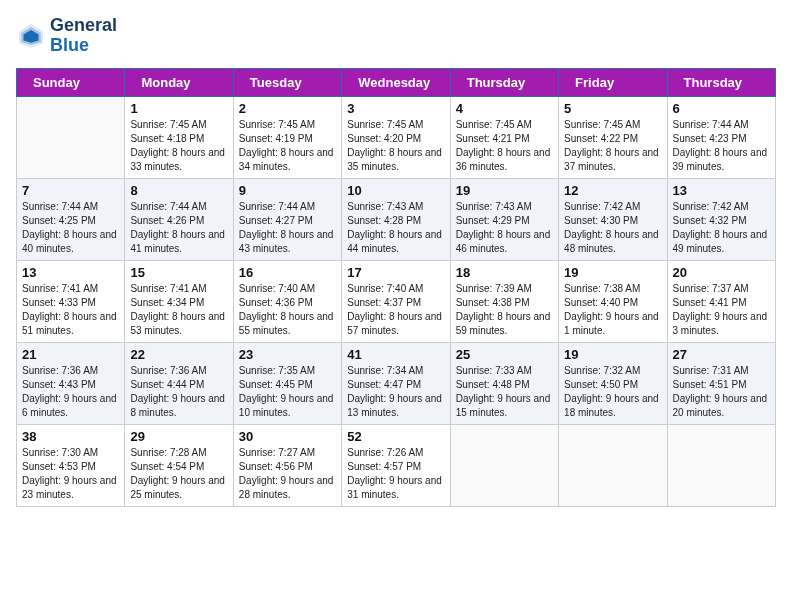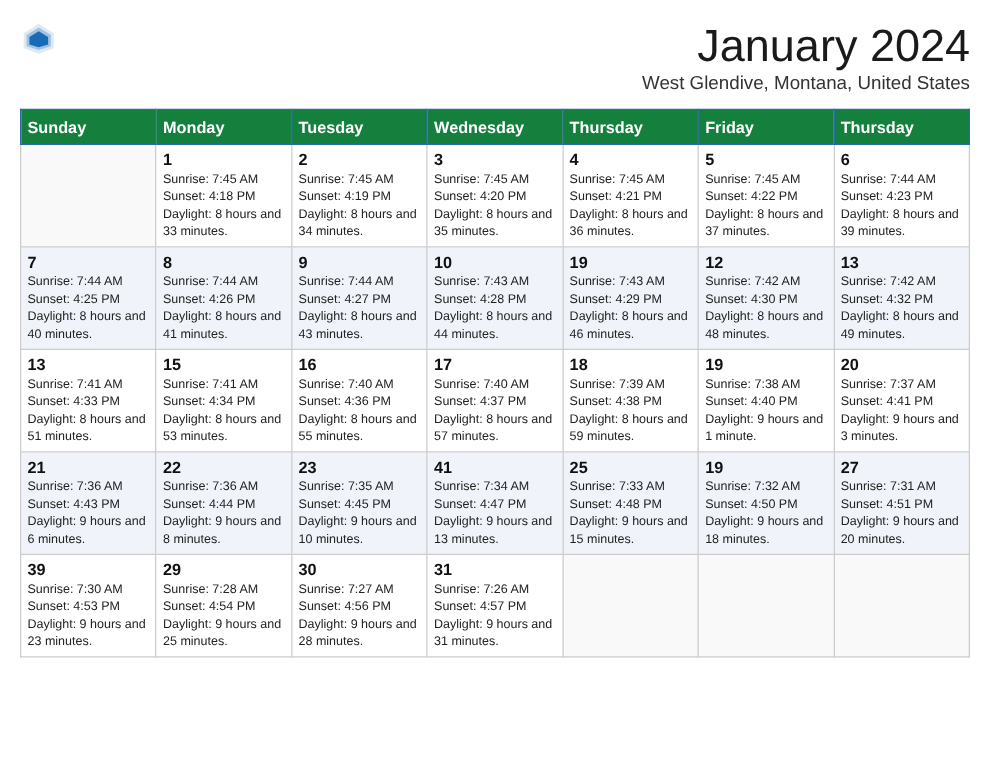--- a/index.html
+++ b/index.html
@@ -36,23 +36,23 @@
     .location {
       font-size: 15px;
       color: #333;
     }
     .calendar-table {
       width: 100%;
       border-collapse: collapse;
       font-size: 11px;
     }
     .calendar-table th {
-      background-color: #15803d;
+      background-color: #a21caf;
       color: #fff;
-      padding: 6px 5px;
+      padding: 6px 16px;
       text-align: left;
       font-size: 13px;
       font-weight: bold;
       border: 1px solid #2a6aae;
     }
     .calendar-table td {
       border: 1px solid #ccc;
       vertical-align: top;
       padding: 4px 5px;
       width: 108px;
@@ -83,24 +83,26 @@
 </head>
 <body>
 
 <div class="header-area">
   <div class="logo">
     <svg class="logo-icon" viewBox="0 0 40 40">
       <polygon points="20,4 36,14 36,30 20,36 4,30 4,14" fill="#1a6bb5" opacity="0.15"></polygon>
       <polygon points="20,8 33,16 33,28 20,32 7,28 7,16" fill="#1a6bb5" opacity="0.3"></polygon>
       <polygon points="20,12 30,18 30,26 20,29 10,26 10,18" fill="#1a6bb5"></polygon>
     </svg>
-  </div>
-  <div class="title-area">
-    <div class="month-title">January 2024</div>
-    <div class="location">West Glendive, Montana, United States</div>
+    <div>
+      <div style="font-size:18px;font-weight:bold;color:#1a3a5c;line-height:1.1;">
+        <span>General</span><br>
+        <span style="color:#1a6bb5;">Blue</span>
+      </div>
+    </div>
   </div>
 </div>
 
 <table class="calendar-table">
   <thead>
     <tr>
       <th>Sunday</th>
       <th>Monday</th>
       <th>Tuesday</th>
       <th>Wednesday</th>
@@ -222,33 +224,33 @@
         <span class="day-number">19</span>
         <span class="day-info">Sunrise: 7:32 AM<br>Sunset: 4:50 PM<br>Daylight: 9 hours and 18 minutes.</span>
       </td>
         <td class="row-stripe">
         <span class="day-number">27</span>
         <span class="day-info">Sunrise: 7:31 AM<br>Sunset: 4:51 PM<br>Daylight: 9 hours and 20 minutes.</span>
       </td>
       </tr>
       <tr>
         <td class="row-white">
-        <span class="day-number">39</span>
+        <span class="day-number">38</span>
         <span class="day-info">Sunrise: 7:30 AM<br>Sunset: 4:53 PM<br>Daylight: 9 hours and 23 minutes.</span>
       </td>
         <td class="row-white">
         <span class="day-number">29</span>
         <span class="day-info">Sunrise: 7:28 AM<br>Sunset: 4:54 PM<br>Daylight: 9 hours and 25 minutes.</span>
       </td>
         <td class="row-white">
         <span class="day-number">30</span>
         <span class="day-info">Sunrise: 7:27 AM<br>Sunset: 4:56 PM<br>Daylight: 9 hours and 28 minutes.</span>
       </td>
         <td class="row-white">
-        <span class="day-number">31</span>
+        <span class="day-number">52</span>
         <span class="day-info">Sunrise: 7:26 AM<br>Sunset: 4:57 PM<br>Daylight: 9 hours and 31 minutes.</span>
       </td>
         <td class="empty-cell"></td>
         <td class="empty-cell"></td>
         <td class="empty-cell"></td>
       </tr>
     </tbody>
 </table>
 
 </body></html>

